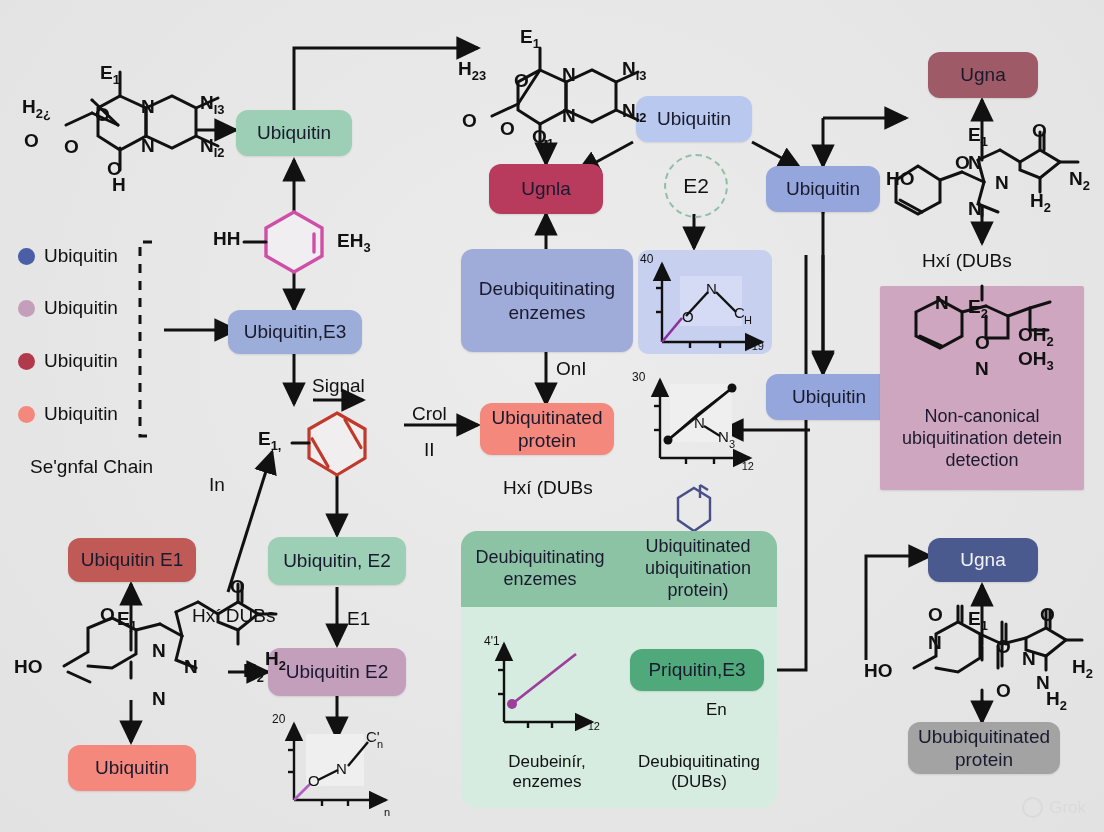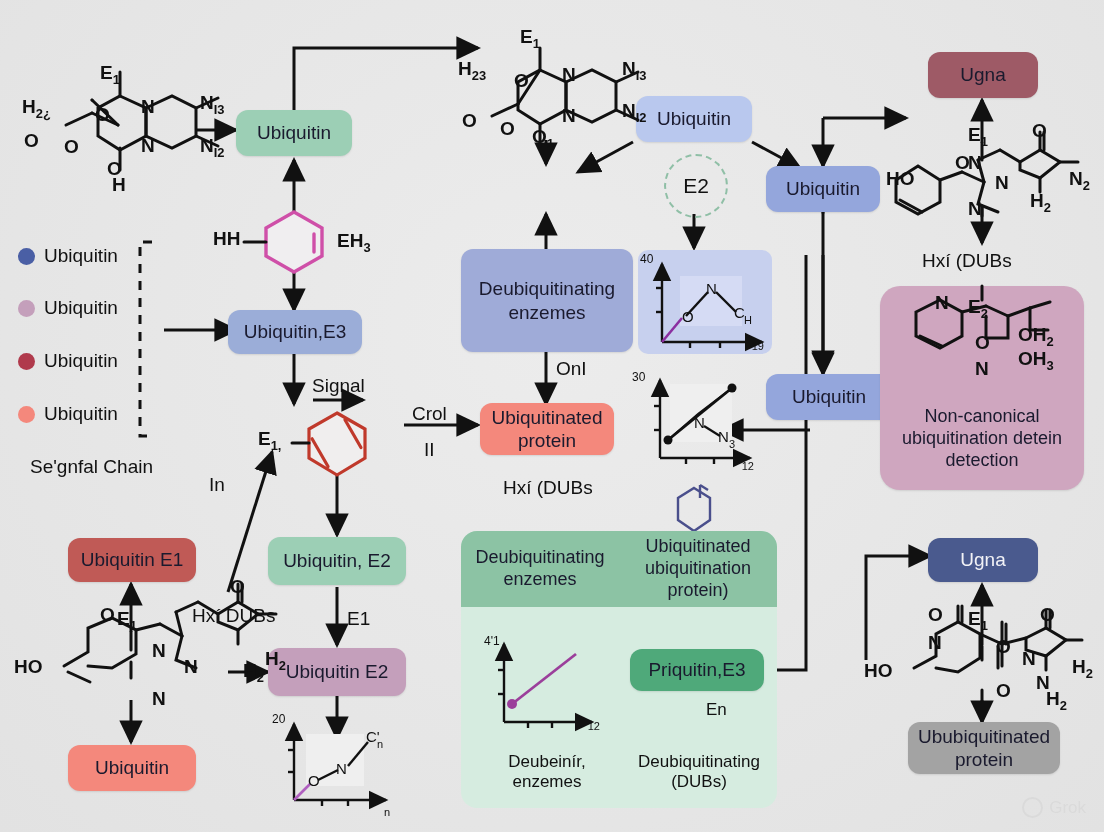--- a/index.html
+++ b/index.html
@@ -154,36 +154,37 @@
   <div class="legend-item" style="left:18px;top:403px;">
     <span class="swatch" style="background: rgb(244, 136, 124);"></span>
     <span>Ubiquitin</span>
   </div>
   <div class="lbl" style="left:30px;top:456px;">Se'gnfal Chain</div>
 
   <div class="box" style="left: 236px; top: 110px; width: 116px; height: 46px; background: rgb(156, 207, 181);">Ubiquitin</div>
 
   <div class="box" style="left: 228px; top: 310px; width: 134px; height: 44px; background: rgb(155, 173, 216);">Ubiquitin,E3</div>
 
+  <div class="box" style="left: 489px; top: 164px; width: 114px; height: 50px; background: rgb(184, 58, 92);">Ugnla</div>
 
   <div class="box" style="left: 461px; top: 249px; width: 172px; height: 103px; white-space: pre-line; background: rgb(159, 171, 216);">Deubiquitinating
 enzemes</div>
 
   <div class="box" style="left: 636px; top: 96px; width: 116px; height: 46px; background: rgb(185, 200, 238);">Ubiquitin</div>
 
   <div class="box" style="left: 766px; top: 166px; width: 114px; height: 46px; background: rgb(148, 166, 220);">Ubiquitin</div>
 
   <div class="box" style="left: 766px; top: 374px; width: 126px; height: 46px; background: rgb(148, 166, 220);">Ubiquitin</div>
 
   <div class="box" style="left: 480px; top: 403px; width: 134px; height: 52px; white-space: pre-line; background: rgb(244, 136, 124);">Ubiquitinated
 protein</div>
 
   <div class="box" style="left: 928px; top: 52px; width: 110px; height: 46px; background: rgb(158, 90, 102);">Ugna</div>
 
-  <div class="box" style="left: 880px; top: 286px; width: 204px; height: 204px; white-space: pre-line; align-items: flex-end; padding-bottom: 18px; font-size: 18px; border-radius: 20px; background: rgb(207, 166, 191);">Non-canonical
+  <div class="box" style="left: 880px; top: 286px; width: 204px; height: 204px; white-space: pre-line; align-items: flex-end; padding-bottom: 18px; font-size: 18px; border-radius: 2px; background: rgb(207, 166, 191);">Non-canonical
 ubiquitination detein
 detection</div>
 
   <div class="box" style="left: 68px; top: 538px; width: 128px; height: 44px; background: rgb(192, 90, 86);">Ubiquitin E1</div>
 
   <div class="box" style="left: 68px; top: 745px; width: 128px; height: 46px; background: rgb(244, 136, 124);">Ubiquitin</div>
 
   <div class="box" style="left: 268px; top: 537px; width: 138px; height: 48px; background: rgb(156, 207, 181);">Ubiquitin, E2</div>
 
   <div class="box" style="left: 268px; top: 648px; width: 138px; height: 48px; background: rgb(196, 159, 187);">Ubiquitin E2</div>

